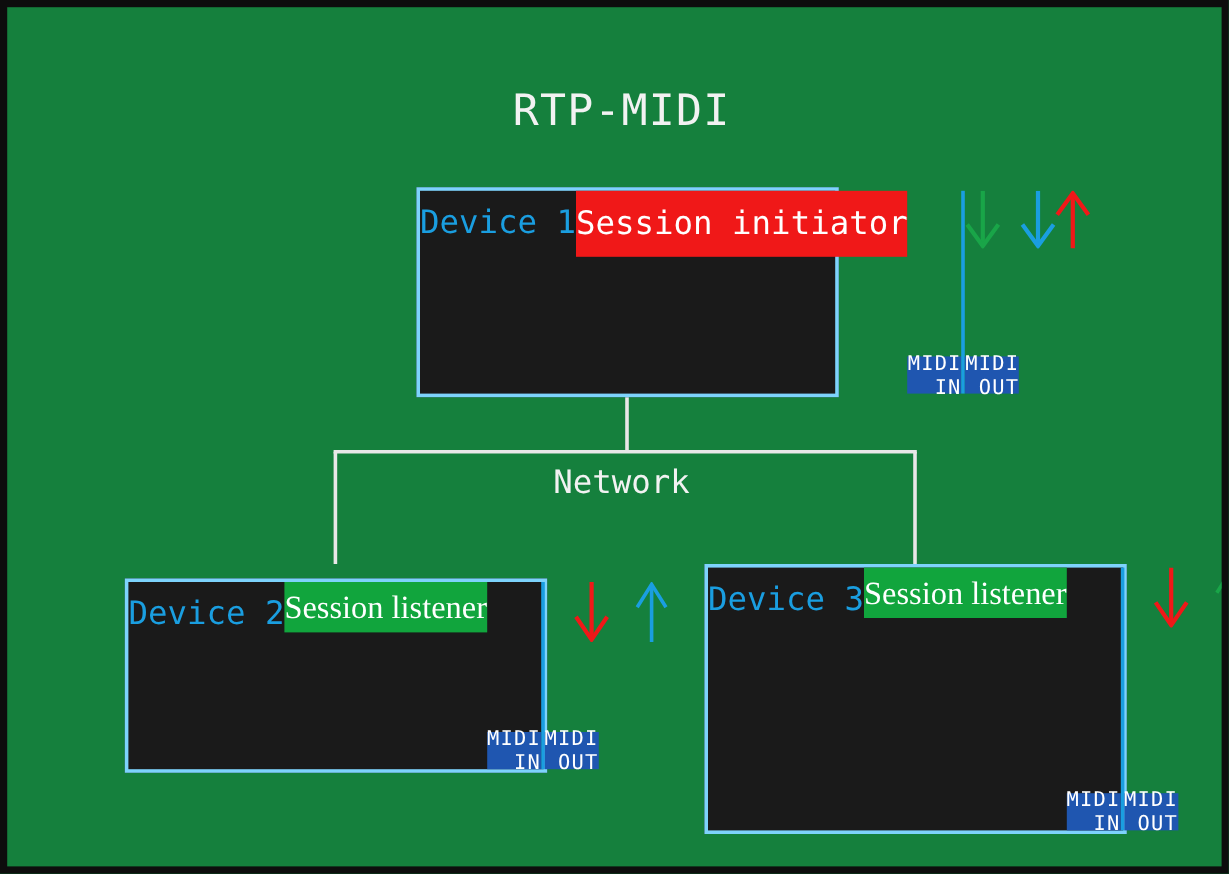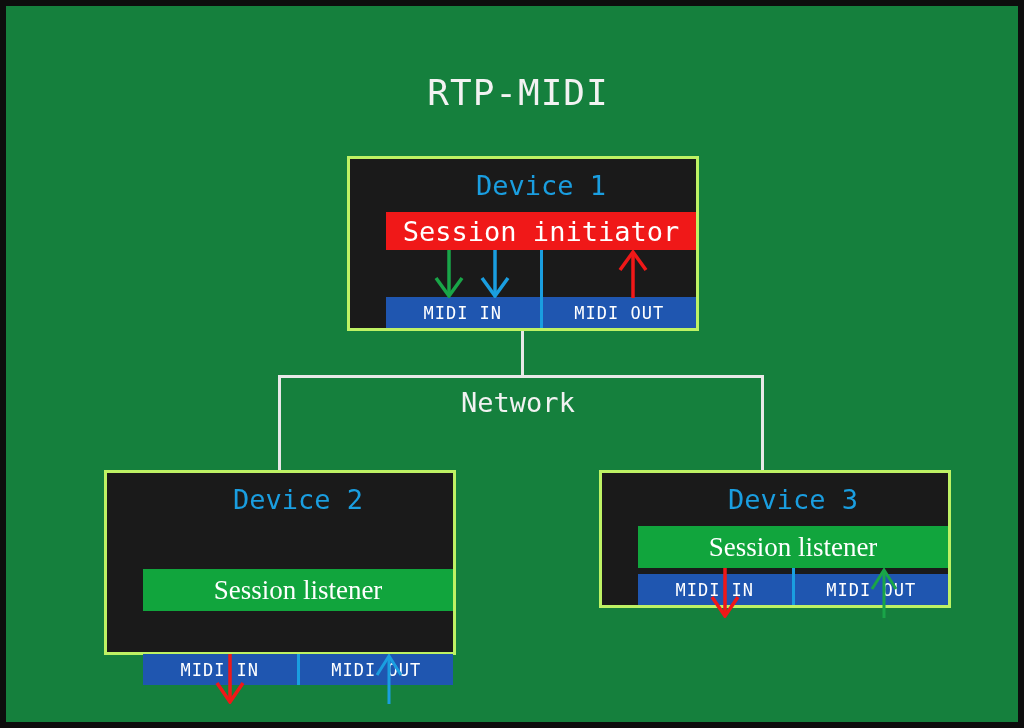--- a/index.html
+++ b/index.html
@@ -28,25 +28,24 @@
     color: #f2f2f2;
     font-size: 36px;
     letter-spacing: 1px;
     font-family: "DejaVu Sans Mono", "Liberation Mono", monospace;
   }
 
   
   .device {
     position: absolute;
     box-sizing: border-box;
-    border: 3px solid #bef264;
+    border: 3px solid #7dd3fc;
     background: #1a1a1a;
     display: flex;
-    flex-direction: column;
-    padding-left: 36px;
+    flex-direction: row;
   }
   .device-title {
     color: #1a9ee0;
     text-align: center;
     font-size: 27px;
     line-height: 1;
     display: flex;
     align-items: center;
     justify-content: center;
     flex: 0 0 auto;
@@ -78,21 +77,21 @@
   .port-col + .port-col {
     border-left: 3px solid #1a9ee0;
   }
   .arrow-area {
     flex: 1 1 auto;
     position: relative;
   }
   .port-label {
     background: #1f56b0;
     color: #ffffff;
-    text-align: center;
+    text-align: right;
     font-size: 17px;
     letter-spacing: 1px;
     display: flex;
     align-items: center;
     justify-content: center;
     flex: 0 0 auto;
   }
 
   
   .arrow-svg {
@@ -131,21 +130,21 @@
 
     <line x1="273.5" y1="370.5" x2="273.5" y2="464" stroke="#e8e8e8" stroke-width="3"></line>
 
     <line x1="756.5" y1="370.5" x2="756.5" y2="464" stroke="#e8e8e8" stroke-width="3"></line>
   </svg>
 
   <div id="network-label">Network</div>
 
   <div class="device" id="dev1" style="left:341px; top:150px; width:352px; height:175px;">
     <div class="device-title" style="height:53px;">Device 1</div>
-    <div class="session-band initiator" style="height:38px;">Session initiator</div>
+    <div class="session-band initiator" style="height:55px;">Session initiator</div>
     <div class="ports">
       <div class="port-col">
         <div class="arrow-area">
           <svg class="arrow-svg" width="34" height="48" style="left:46px;top:0;" viewBox="0 0 34 48">
             <line x1="17" y1="0" x2="17" y2="45" stroke="#19a548" stroke-width="3.5"></line>
             <polyline points="4,28 17,46 30,28" fill="none" stroke="#19a548" stroke-width="3.5" stroke-linecap="butt" stroke-linejoin="miter"></polyline>
           </svg>
           <svg class="arrow-svg" width="34" height="48" style="left:92px;top:0;" viewBox="0 0 34 48">
             <line x1="17" y1="0" x2="17" y2="45" stroke="#1a9ee0" stroke-width="3.5"></line>
             <polyline points="4,28 17,46 30,28" fill="none" stroke="#1a9ee0" stroke-width="3.5" stroke-linecap="butt" stroke-linejoin="miter"></polyline>
@@ -158,21 +157,21 @@
           <svg class="arrow-svg" width="34" height="48" style="left:73px;top:0;" viewBox="0 0 34 48">
             <line x1="17" y1="48" x2="17" y2="2" stroke="#f01818" stroke-width="3.5"></line>
             <polyline points="4,20 17,2 30,20" fill="none" stroke="#f01818" stroke-width="3.5" stroke-linecap="butt" stroke-linejoin="miter"></polyline>
           </svg>
         </div>
         <div class="port-label" style="height:31px;">MIDI OUT</div>
       </div>
     </div>
   </div>
 
-  <div class="device" id="dev2" style="left:98px; top:464px; width:352px; height:185px;gap:43px;">
+  <div class="device" id="dev2" style="left:98px; top:476px; width:352px; height:162px;">
     <div class="device-title" style="height:53px;">Device 2</div>
     <div class="session-band listener" style="height:42px;">Session listener</div>
     <div class="ports">
       <div class="port-col">
         <div class="arrow-area">
           <svg class="arrow-svg" width="34" height="50" style="left:70px;top:0;" viewBox="0 0 34 50">
             <line x1="17" y1="0" x2="17" y2="47" stroke="#f01818" stroke-width="3.5"></line>
             <polyline points="4,29 17,48 30,29" fill="none" stroke="#f01818" stroke-width="3.5" stroke-linecap="butt" stroke-linejoin="miter"></polyline>
           </svg>
         </div>
@@ -183,21 +182,21 @@
           <svg class="arrow-svg" width="34" height="50" style="left:72px;top:0;" viewBox="0 0 34 50">
             <line x1="17" y1="50" x2="17" y2="2" stroke="#1a9ee0" stroke-width="3"></line>
             <polyline points="5,21 17,2 29,21" fill="none" stroke="#1a9ee0" stroke-width="3" stroke-linecap="butt" stroke-linejoin="miter"></polyline>
           </svg>
         </div>
         <div class="port-label" style="height:31px;">MIDI OUT</div>
       </div>
     </div>
   </div>
 
-  <div class="device" id="dev3" style="left:581px; top:464px; width:352px; height:138px;margin-left:12px;">
+  <div class="device" id="dev3" style="left:581px; top:464px; width:352px; height:225px;">
     <div class="device-title" style="height:53px;">Device 3</div>
     <div class="session-band listener" style="height:42px;">Session listener</div>
     <div class="ports">
       <div class="port-col">
         <div class="arrow-area">
           <svg class="arrow-svg" width="34" height="50" style="left:70px;top:0;" viewBox="0 0 34 50">
             <line x1="17" y1="0" x2="17" y2="47" stroke="#f01818" stroke-width="3.5"></line>
             <polyline points="4,29 17,48 30,29" fill="none" stroke="#f01818" stroke-width="3.5" stroke-linecap="butt" stroke-linejoin="miter"></polyline>
           </svg>
         </div>

